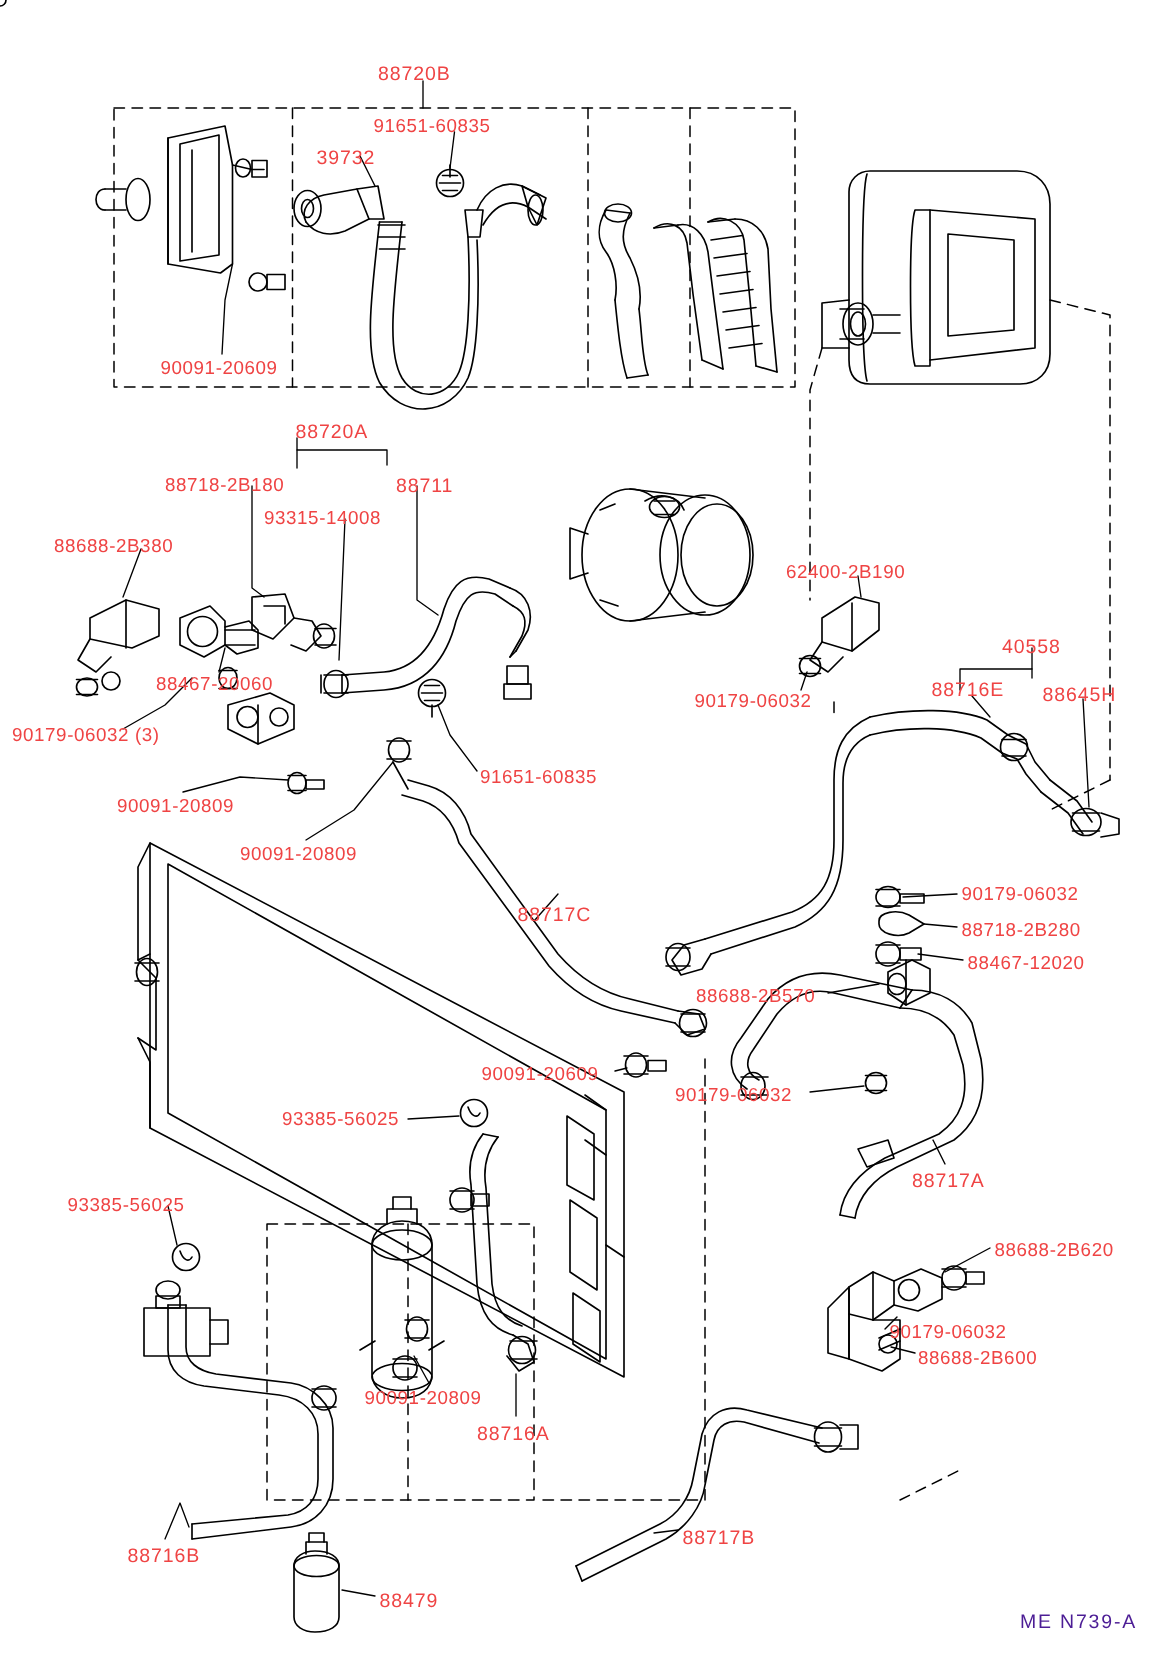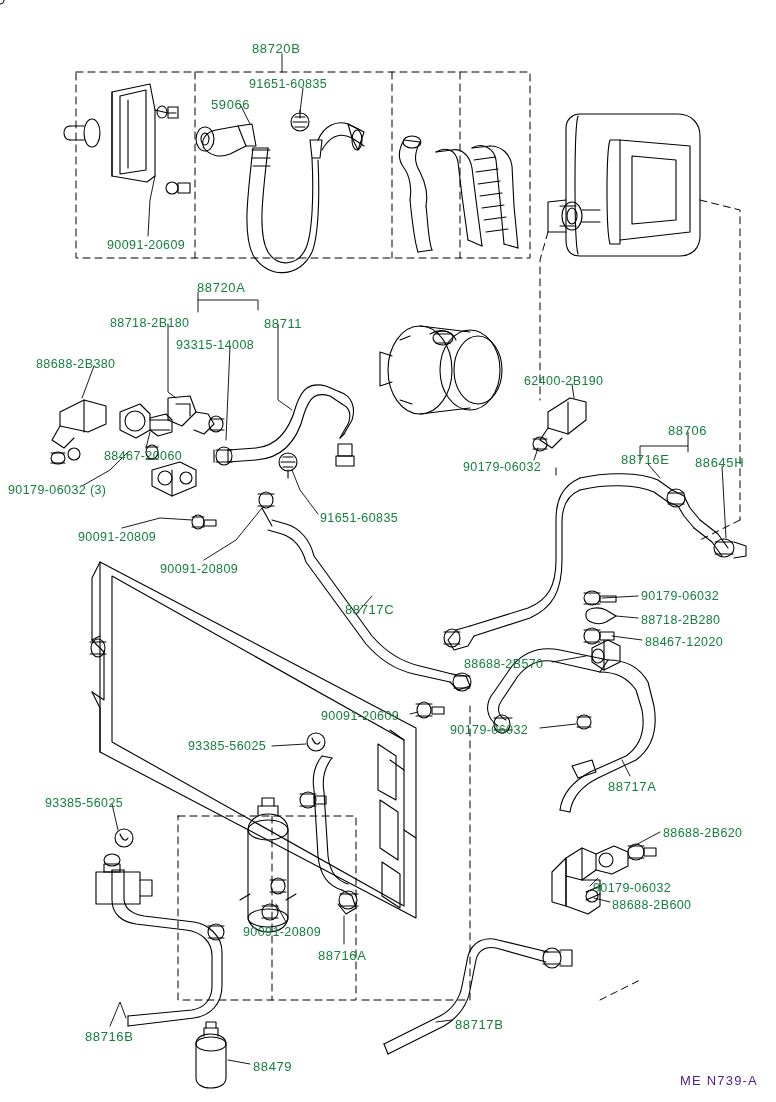--- a/index.html
+++ b/index.html
@@ -19,21 +19,21 @@
     position: absolute;
     left: 0; top: 0;
     width: 776px;
     height: 1102px;
   }
   .lbl {
     position: absolute;
     font-family: "Liberation Sans", sans-serif;
     font-size: 12.5px;
     letter-spacing: 0.4px;
-    color: #15803d;
+    color: #ef4444;
     white-space: nowrap;
     line-height: 13px;
   }
   .lbl.big {
     font-size: 13px;
     letter-spacing: 0.6px;
   }
   .code {
     position: absolute;
     right: 18px;
@@ -471,30 +471,30 @@
         <path d="M250,1064 L228,1060"></path>
 
         <path d="M452,1020 L436,1022"></path>
       </g>
     </g>
   </svg>
 
   <div id="labels">
       <div class="lbl big" style="left: 252px; top: 42px;">88720B</div>
       <div class="lbl" style="left: 249px; top: 78px;">91651-60835</div>
-      <div class="lbl big" style="left: 211px; top: 98px;">59066</div>
+      <div class="lbl big" style="left: 211px; top: 98px;">39732</div>
       <div class="lbl" style="left: 107px; top: 239px;">90091-20609</div>
       <div class="lbl big" style="left: 197px; top: 281px;">88720A</div>
       <div class="lbl" style="left: 110px; top: 317px;">88718-2B180</div>
       <div class="lbl big" style="left: 264px; top: 317px;">88711</div>
       <div class="lbl" style="left: 176px; top: 339px;">93315-14008</div>
       <div class="lbl" style="left: 36px; top: 358px;">88688-2B380</div>
       <div class="lbl" style="left: 524px; top: 375px;">62400-2B190</div>
       <div class="lbl" style="left: 104px; top: 450px;">88467-20060</div>
-      <div class="lbl big" style="left: 668px; top: 424px;">88706</div>
+      <div class="lbl big" style="left: 668px; top: 424px;">40558</div>
       <div class="lbl big" style="left: 621px; top: 453px;">88716E</div>
       <div class="lbl big" style="left: 695px; top: 456px;">88645H</div>
       <div class="lbl" style="left: 463px; top: 461px;">90179-06032</div>
       <div class="lbl" style="left: 8px; top: 484px;">90179-06032 (3)</div>
       <div class="lbl" style="left: 320px; top: 512px;">91651-60835</div>
       <div class="lbl" style="left: 78px; top: 531px;">90091-20809</div>
       <div class="lbl" style="left: 160px; top: 563px;">90091-20809</div>
       <div class="lbl big" style="left: 345px; top: 588px; margin-top: 15px;">88717C</div>
       <div class="lbl" style="left: 641px; top: 590px;">90179-06032</div>
       <div class="lbl" style="left: 641px; top: 614px;">88718-2B280</div>

